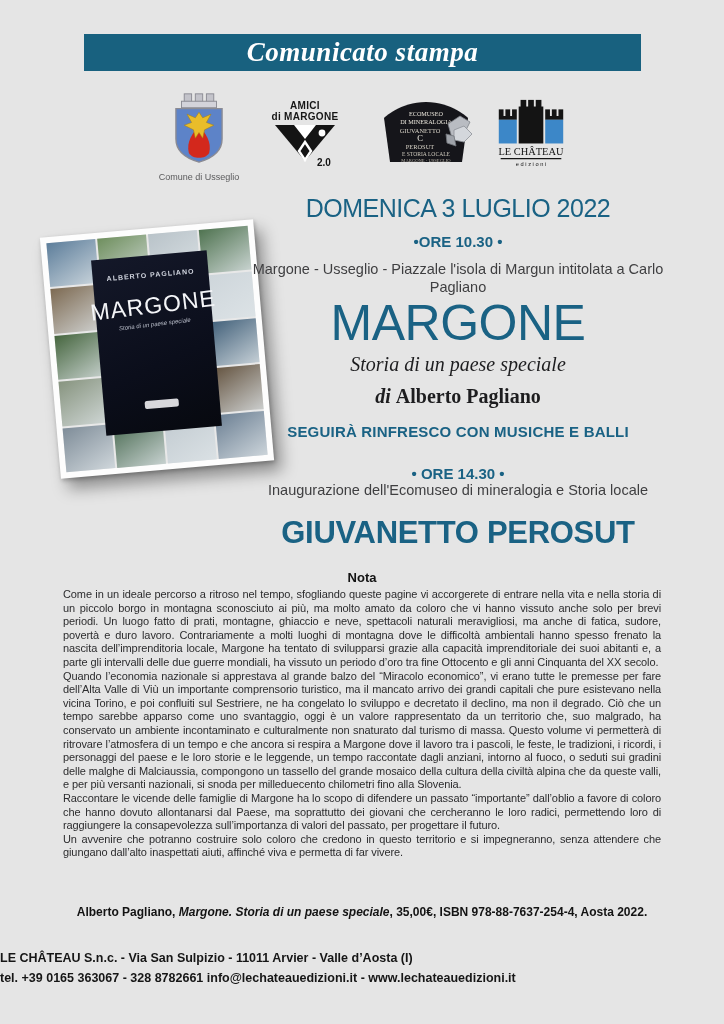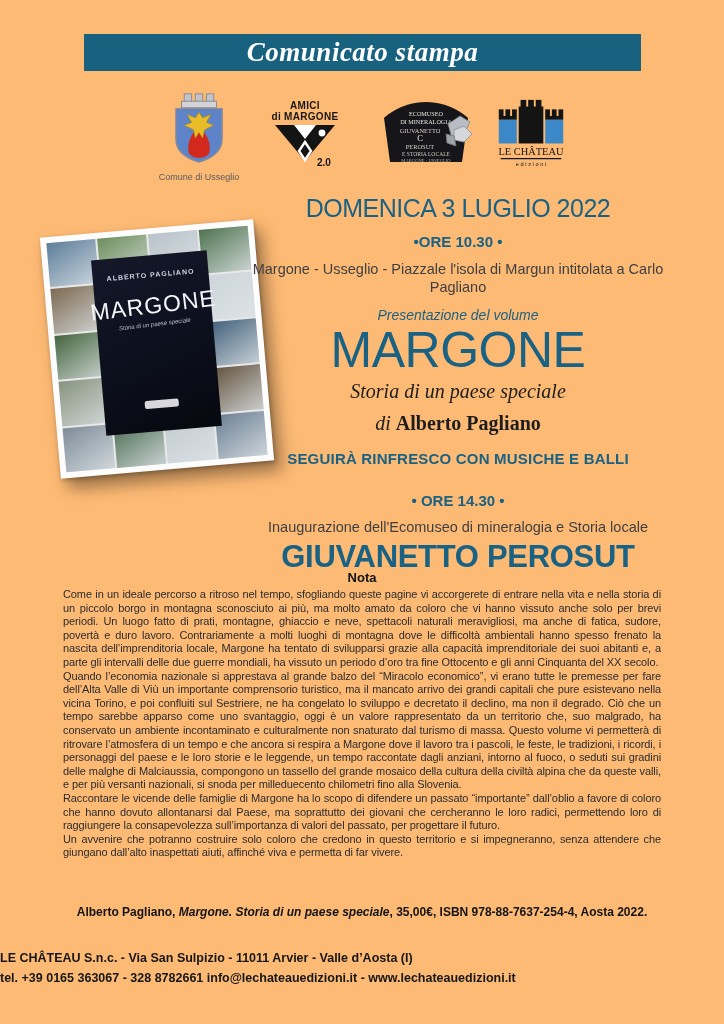--- a/index.html
+++ b/index.html
@@ -1,16 +1,16 @@
 <!DOCTYPE html>
 <html style="--teal: #1a6284; --teal-bg: #18617f;"><head>
 <meta charset="utf-8">
 <style>
   html,body{margin:0;padding:0;background:#888;}
-  .page{position:relative;width:724px;height:1024px;background:#fdba74;margin:0 auto;
+  .page{position:relative;width:724px;height:1024px;background:#e5e5e5;margin:0 auto;
         font-family:"Liberation Sans",sans-serif;overflow:hidden;}
 
   
   .banner{position:absolute;left:84px;top:34px;width:557px;height:37px;
           background:var(--teal-bg,#18617f);display:flex;align-items:center;justify-content:center;}
   .banner span{font-family:"Liberation Serif",serif;font-style:italic;font-weight:bold;
                font-size:27px;color:#ffffff;letter-spacing:.5px;}
 
   
   .logo{position:absolute;text-align:center;}
@@ -35,26 +35,26 @@
 
   
   .col{position:absolute;left:252px;top:194px;width:412px;text-align:center;color:#3f3f41;}
   .evt-date{font-size:25px;font-weight:normal;color:var(--teal,#1a6284);letter-spacing:-.5px;line-height:28px;}
   .evt-time{font-size:15px;font-weight:bold;color:var(--teal,#1a6284);margin-top:11px;}
   .evt-loc{font-size:14.5px;color:#3f3f41;margin-top:10px;line-height:18px;}
   .evt-pres{font-size:14px;font-style:italic;color:var(--teal,#1a6284);margin-top:11px;}
   .evt-title{font-size:50px;color:var(--teal,#1a6284);letter-spacing:-.5px;line-height:52px;margin-top:1px;}
   .evt-sub{font-family:"Liberation Serif",serif;font-style:italic;font-size:20px;color:#1d1d1f;margin-top:4px;}
   .evt-author{font-family:"Liberation Serif",serif;font-size:20px;color:#1d1d1f;margin-top:9px;}
-  .evt-author .di{font-style:italic;font-weight:normal;}
+  .evt-author .di{font-style:italic;font-weight:bold;}
   .evt-author .au{font-weight:bold;}
   .evt-refresh{font-size:15px;font-weight:bold;color:var(--teal,#1a6284);margin-top:15px;letter-spacing:.2px;}
   .evt-time2{font-size:15px;font-weight:bold;color:var(--teal,#1a6284);margin-top:25px;}
-  .evt-inaug{font-size:14.5px;color:#3f3f41;margin-top:10px;}
-  .evt-museum{font-size:31px;font-weight:bold;color:var(--teal,#1a6284);letter-spacing:-.3px;margin-top:4px;}
+  .evt-inaug{font-size:14.5px;color:#3f3f41;}
+  .evt-museum{font-size:31px;font-weight:bold;color:var(--teal,#1a6284);letter-spacing:-.3px;margin-top:17px;}
 
   
   .nota{position:absolute;left:63px;top:570px;width:598px;color:#2c2c2e;}
   .nota-head{text-align:center;font-size:13px;font-weight:bold;color:#131313;margin-bottom:3px;}
   .nota p{margin:0;font-size:11px;line-height:13.6px;text-align:justify;letter-spacing:-.1px;}
 
   
   .citation{position:absolute;left:0;top:905px;width:724px;text-align:center;
             font-size:12px;font-weight:bold;color:#131313;}
   .citation .it{font-style:italic;}
@@ -163,21 +163,20 @@
       <div class="cover-title">MARGONE</div>
       <div class="cover-sub">Storia di un paese speciale</div>
       <div class="cover-logo-bar"></div>
     </div>
   </div>
 
   <div class="col">
     <div class="evt-date">DOMENICA 3 LUGLIO 2022</div>
     <div class="evt-time">•ORE 10.30 •</div>
     <div class="evt-loc">Margone - Usseglio - Piazzale l'isola di Margun intitolata a Carlo Pagliano</div>
-    <div class="evt-pres">Presentazione del volume</div>
     <div class="evt-title">MARGONE</div>
     <div class="evt-sub">Storia di un paese speciale</div>
     <div class="evt-author"><span class="di">di </span><span class="au">Alberto Pagliano</span></div>
     <div class="evt-refresh">SEGUIRÀ RINFRESCO CON MUSICHE E BALLI</div>
     <div class="evt-time2">• ORE 14.30 •</div>
     <div class="evt-inaug">Inaugurazione dell'Ecomuseo di mineralogia e Storia locale</div>
     <div class="evt-museum">GIUVANETTO PEROSUT</div>
   </div>
 
   <div class="nota">

